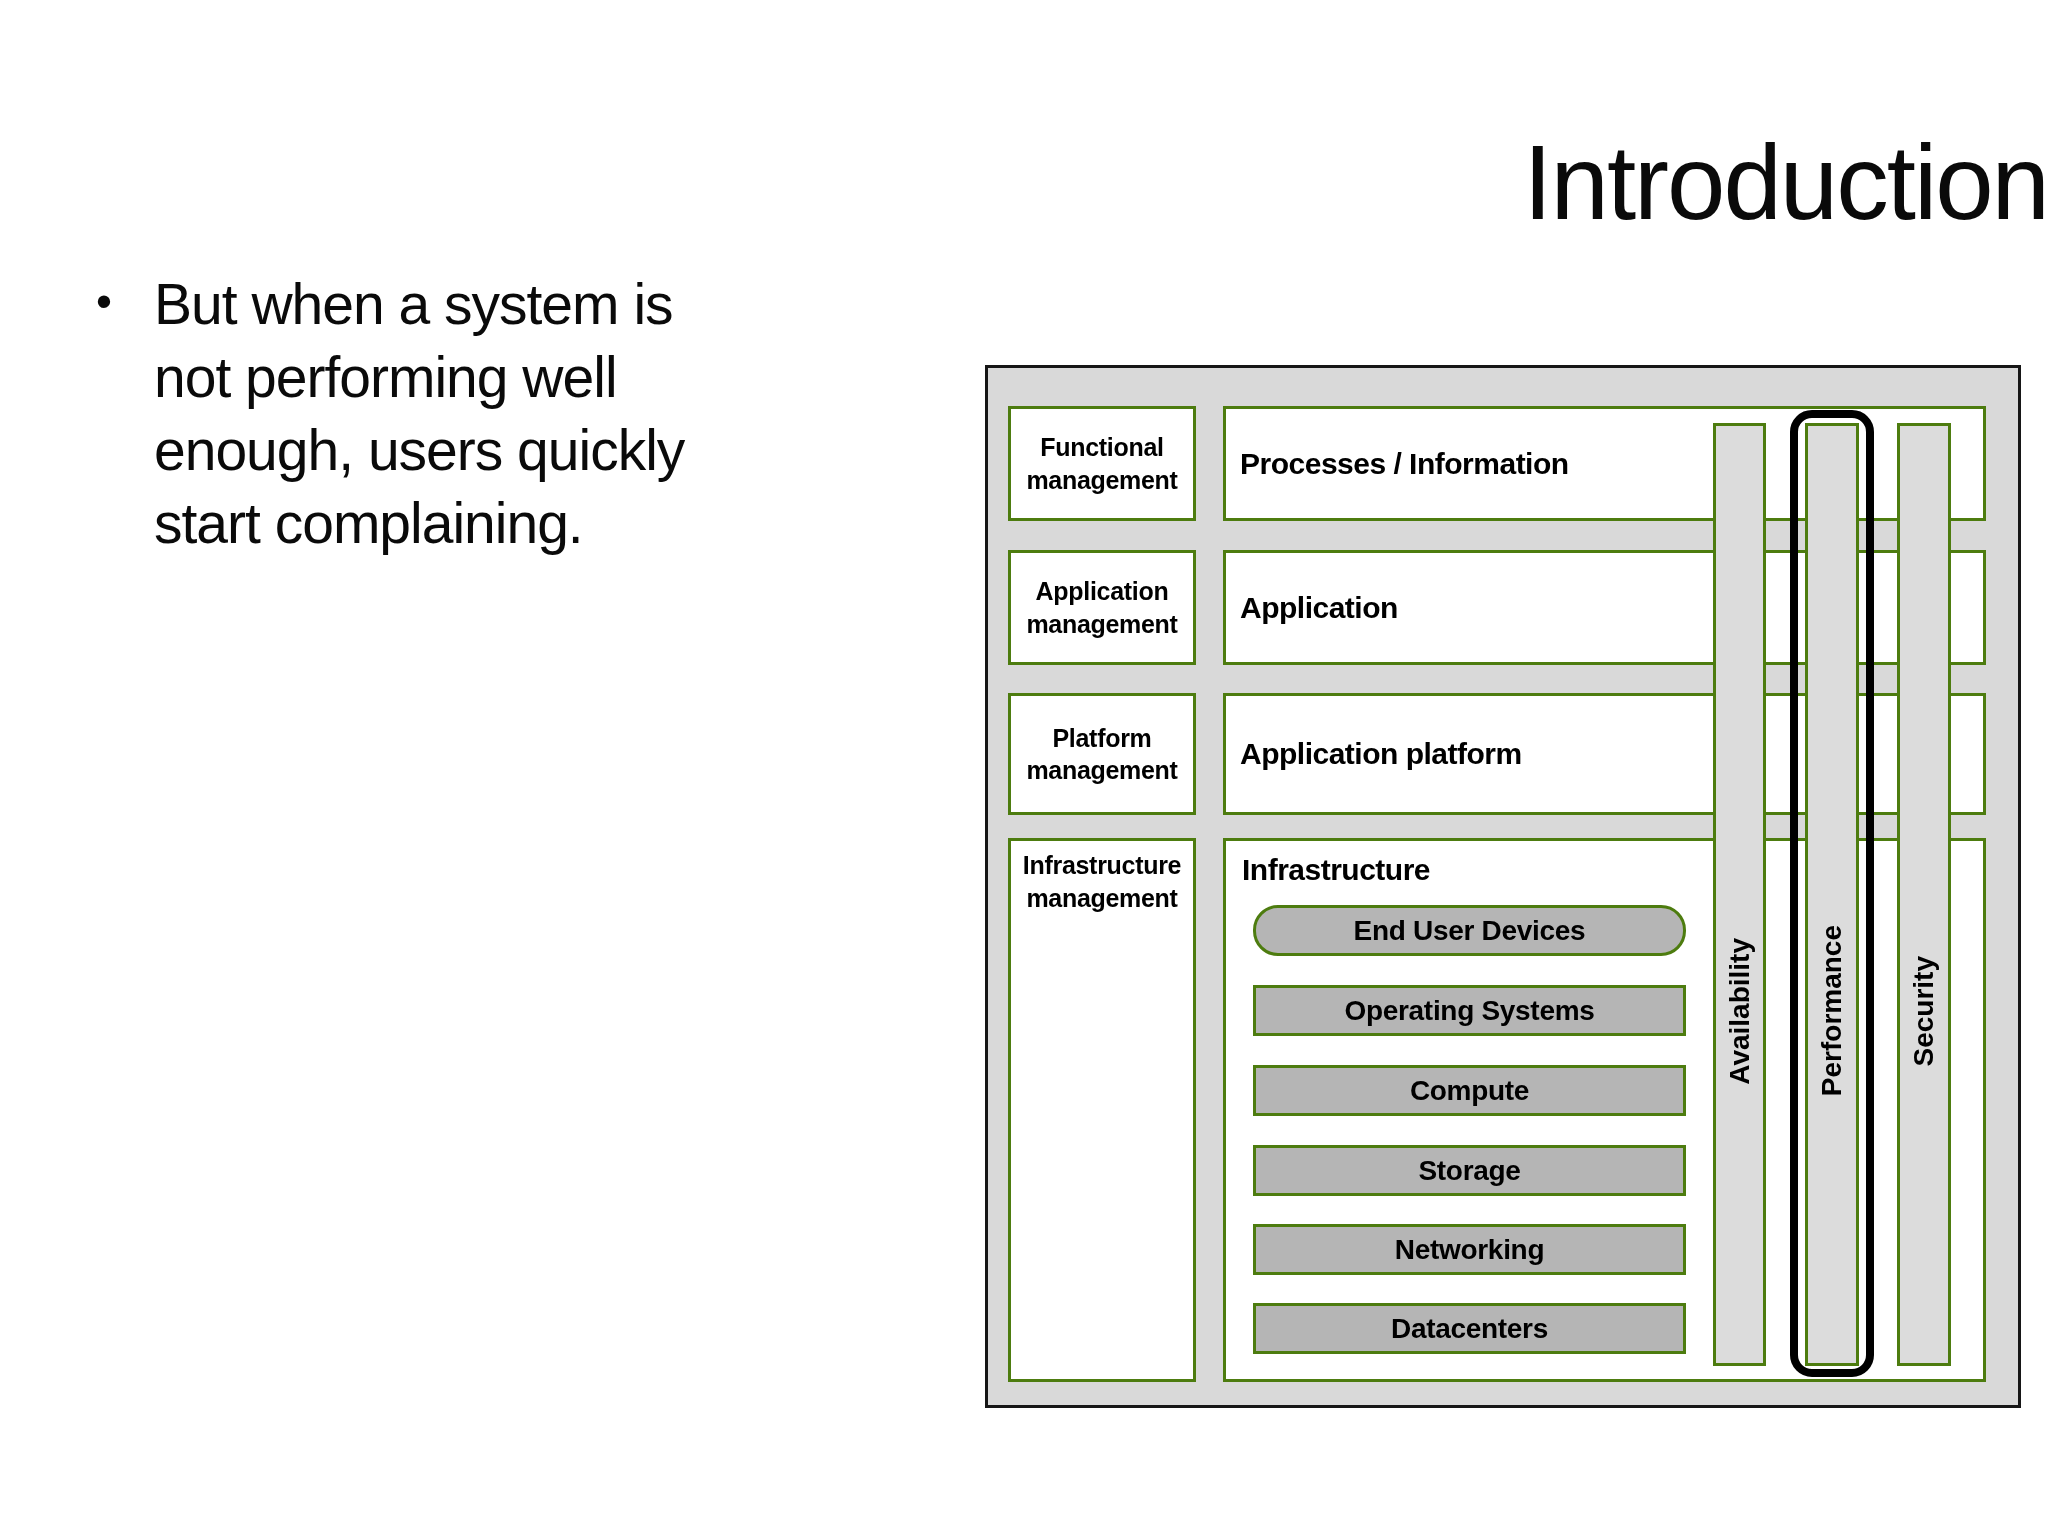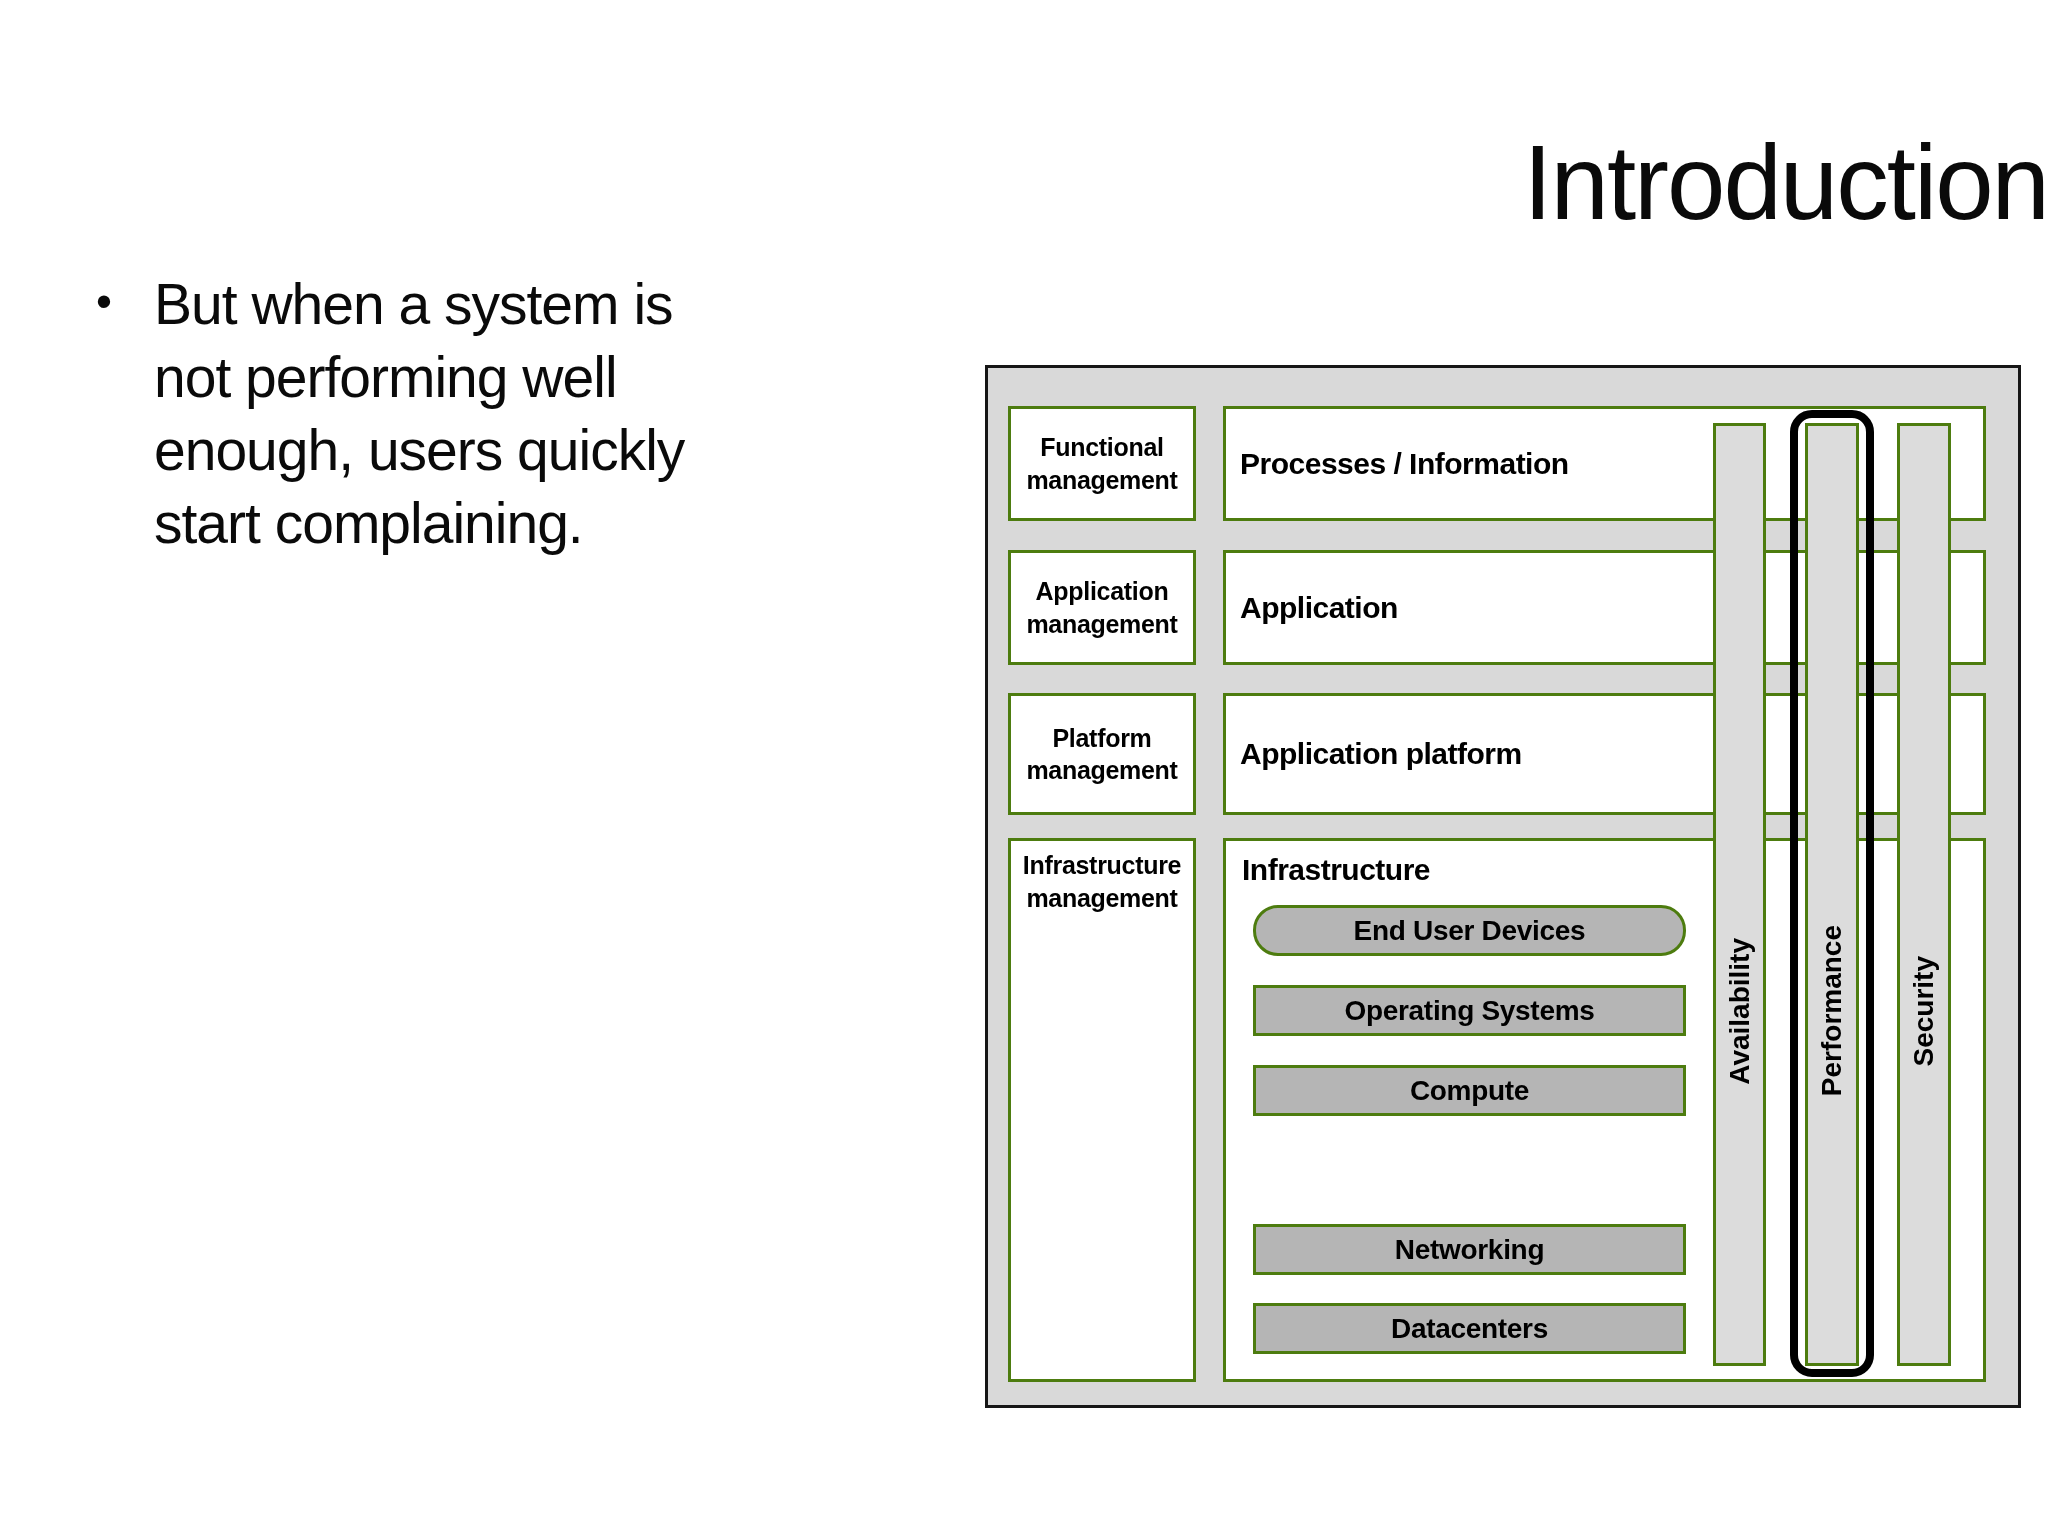--- a/index.html
+++ b/index.html
@@ -146,20 +146,21 @@
 management</div>
 
     <div class="dbox row r1">Processes / Information</div>
     <div class="dbox row r2">Application</div>
     <div class="dbox row r3">Application platform</div>
     <div class="dbox row tall r4">Infrastructure</div>
 
     <div class="dbox stackbox s1">End User Devices</div>
     <div class="dbox stackbox s2">Operating Systems</div>
     <div class="dbox stackbox s3">Compute</div>
+    <div class="dbox stackbox s4">Storage</div>
     <div class="dbox stackbox s5">Networking</div>
     <div class="dbox stackbox s6">Datacenters</div>
 
     <div class="dbox vbar bar-availability">
       <div class="bar-label-wrap">
         <span class="bar-label">Availability</span>
       </div>
     </div>
     <div class="dbox vbar bar-performance">
       <div class="bar-label-wrap">

